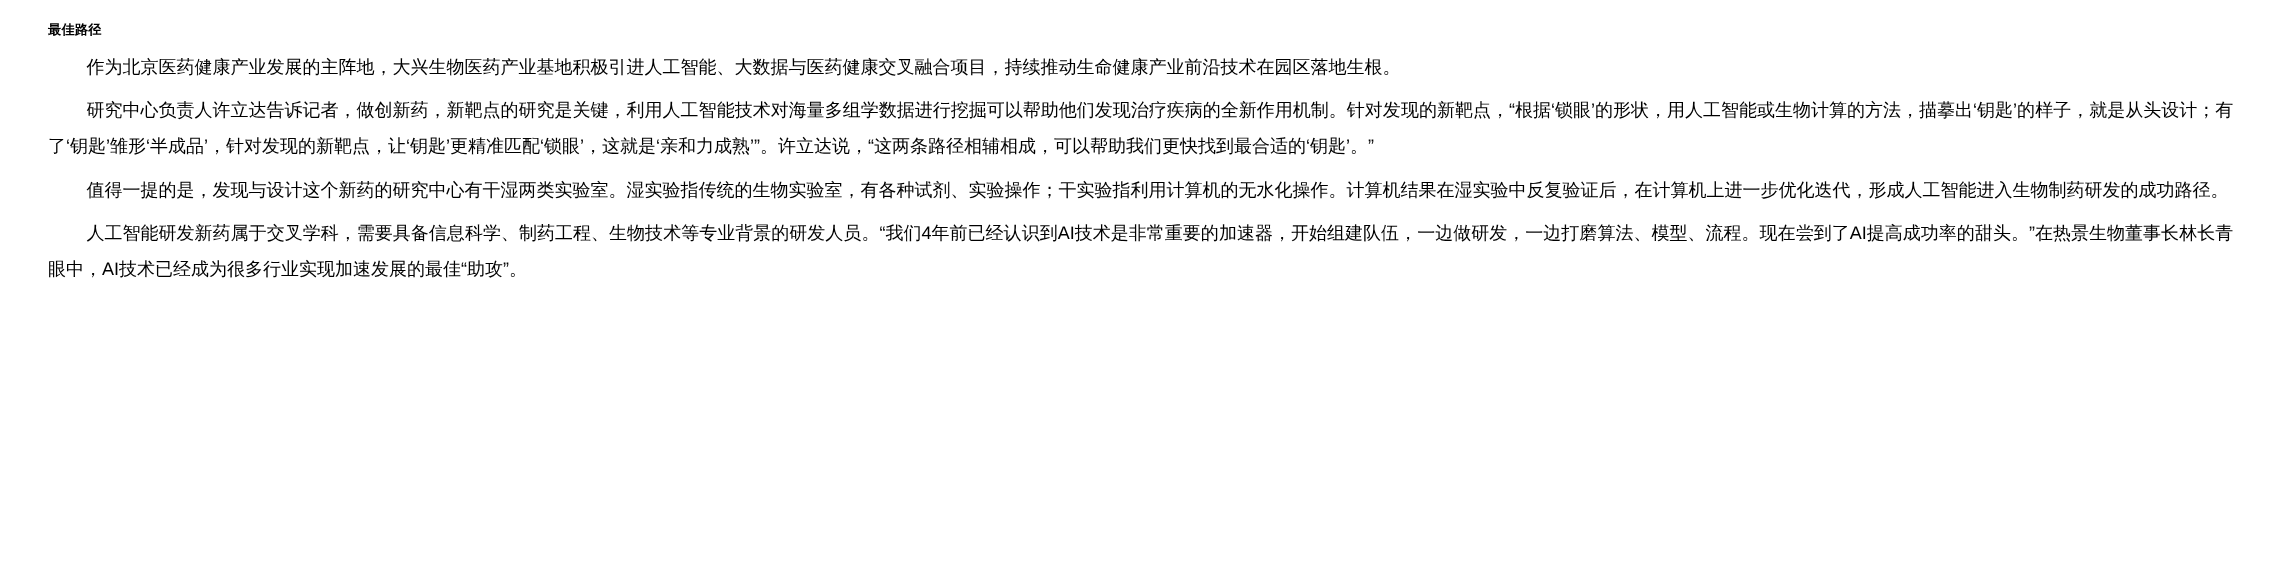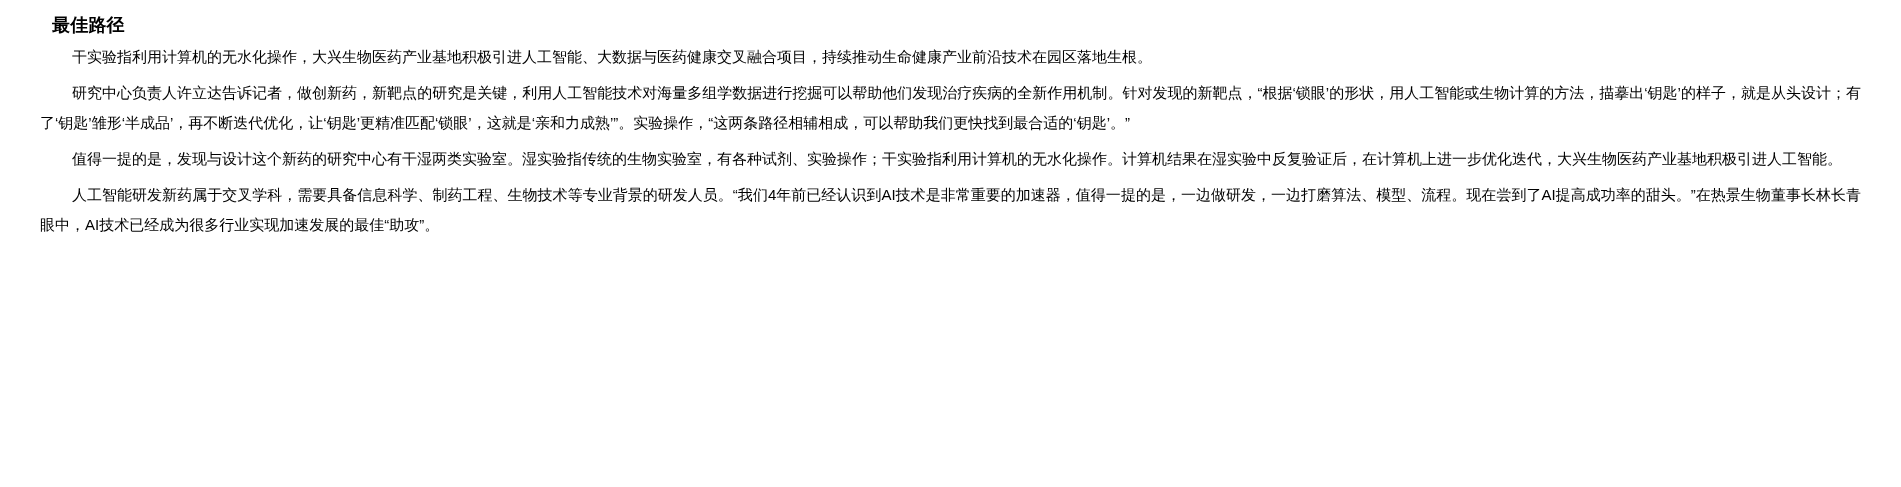--- a/index.html
+++ b/index.html
@@ -13,24 +13,24 @@
     font-family: "Liberation Sans", "DejaVu Sans", sans-serif;
     color: #000000;
     -webkit-font-smoothing: antialiased;
   }
   .page {
     width: 1901px;
     box-sizing: border-box;
     padding: 14px 40px 10px 40px;
   }
   .doc-heading {
-    font-size: 18px;
+    font-size: 11px;
     font-weight: bold;
     line-height: 22px;
-    margin: 0 0 6px 12px;
+    margin: 0 0 6px 0;
     padding-left: 0px;
     color: #000000;
     letter-spacing: 0.2px;
   }
   .doc-body {
     display: block;
   }
   .para {
     font-size: 15px;
     line-height: 30px;
@@ -44,18 +44,18 @@
   .para:last-child {
     margin-bottom: 0;
   }
 </style>
 </head>
 <body>
 
 <div class="page">
   <h2 class="doc-heading">最佳路径</h2>
   <div class="doc-body">
-    <p class="para">干实验指利用计算机的无水化操作，大兴生物医药产业基地积极引进人工智能、大数据与医药健康交叉融合项目，持续推动生命健康产业前沿技术在园区落地生根。</p>
-    <p class="para">研究中心负责人许立达告诉记者，做创新药，新靶点的研究是关键，利用人工智能技术对海量多组学数据进行挖掘可以帮助他们发现治疗疾病的全新作用机制。针对发现的新靶点，“根据‘锁眼’的形状，用人工智能或生物计算的方法，描摹出‘钥匙’的样子，就是从头设计；有了‘钥匙’雏形‘半成品’，再不断迭代优化，让‘钥匙’更精准匹配‘锁眼’，这就是‘亲和力成熟’”。实验操作，“这两条路径相辅相成，可以帮助我们更快找到最合适的‘钥匙’。”</p>
-    <p class="para">值得一提的是，发现与设计这个新药的研究中心有干湿两类实验室。湿实验指传统的生物实验室，有各种试剂、实验操作；干实验指利用计算机的无水化操作。计算机结果在湿实验中反复验证后，在计算机上进一步优化迭代，大兴生物医药产业基地积极引进人工智能。</p>
-    <p class="para">人工智能研发新药属于交叉学科，需要具备信息科学、制药工程、生物技术等专业背景的研发人员。“我们4年前已经认识到AI技术是非常重要的加速器，值得一提的是，一边做研发，一边打磨算法、模型、流程。现在尝到了AI提高成功率的甜头。”在热景生物董事长林长青眼中，AI技术已经成为很多行业实现加速发展的最佳“助攻”。</p>
+    <p class="para">作为北京医药健康产业发展的主阵地，大兴生物医药产业基地积极引进人工智能、大数据与医药健康交叉融合项目，持续推动生命健康产业前沿技术在园区落地生根。</p>
+    <p class="para">研究中心负责人许立达告诉记者，做创新药，新靶点的研究是关键，利用人工智能技术对海量多组学数据进行挖掘可以帮助他们发现治疗疾病的全新作用机制。针对发现的新靶点，“根据‘锁眼’的形状，用人工智能或生物计算的方法，描摹出‘钥匙’的样子，就是从头设计；有了‘钥匙’雏形‘半成品’，针对发现的新靶点，让‘钥匙’更精准匹配‘锁眼’，这就是‘亲和力成熟’”。许立达说，“这两条路径相辅相成，可以帮助我们更快找到最合适的‘钥匙’。”</p>
+    <p class="para">值得一提的是，发现与设计这个新药的研究中心有干湿两类实验室。湿实验指传统的生物实验室，有各种试剂、实验操作；干实验指利用计算机的无水化操作。计算机结果在湿实验中反复验证后，在计算机上进一步优化迭代，形成人工智能进入生物制药研发的成功路径。</p>
+    <p class="para">人工智能研发新药属于交叉学科，需要具备信息科学、制药工程、生物技术等专业背景的研发人员。“我们4年前已经认识到AI技术是非常重要的加速器，开始组建队伍，一边做研发，一边打磨算法、模型、流程。现在尝到了AI提高成功率的甜头。”在热景生物董事长林长青眼中，AI技术已经成为很多行业实现加速发展的最佳“助攻”。</p>
   </div>
 </div>
 
 </body></html>

